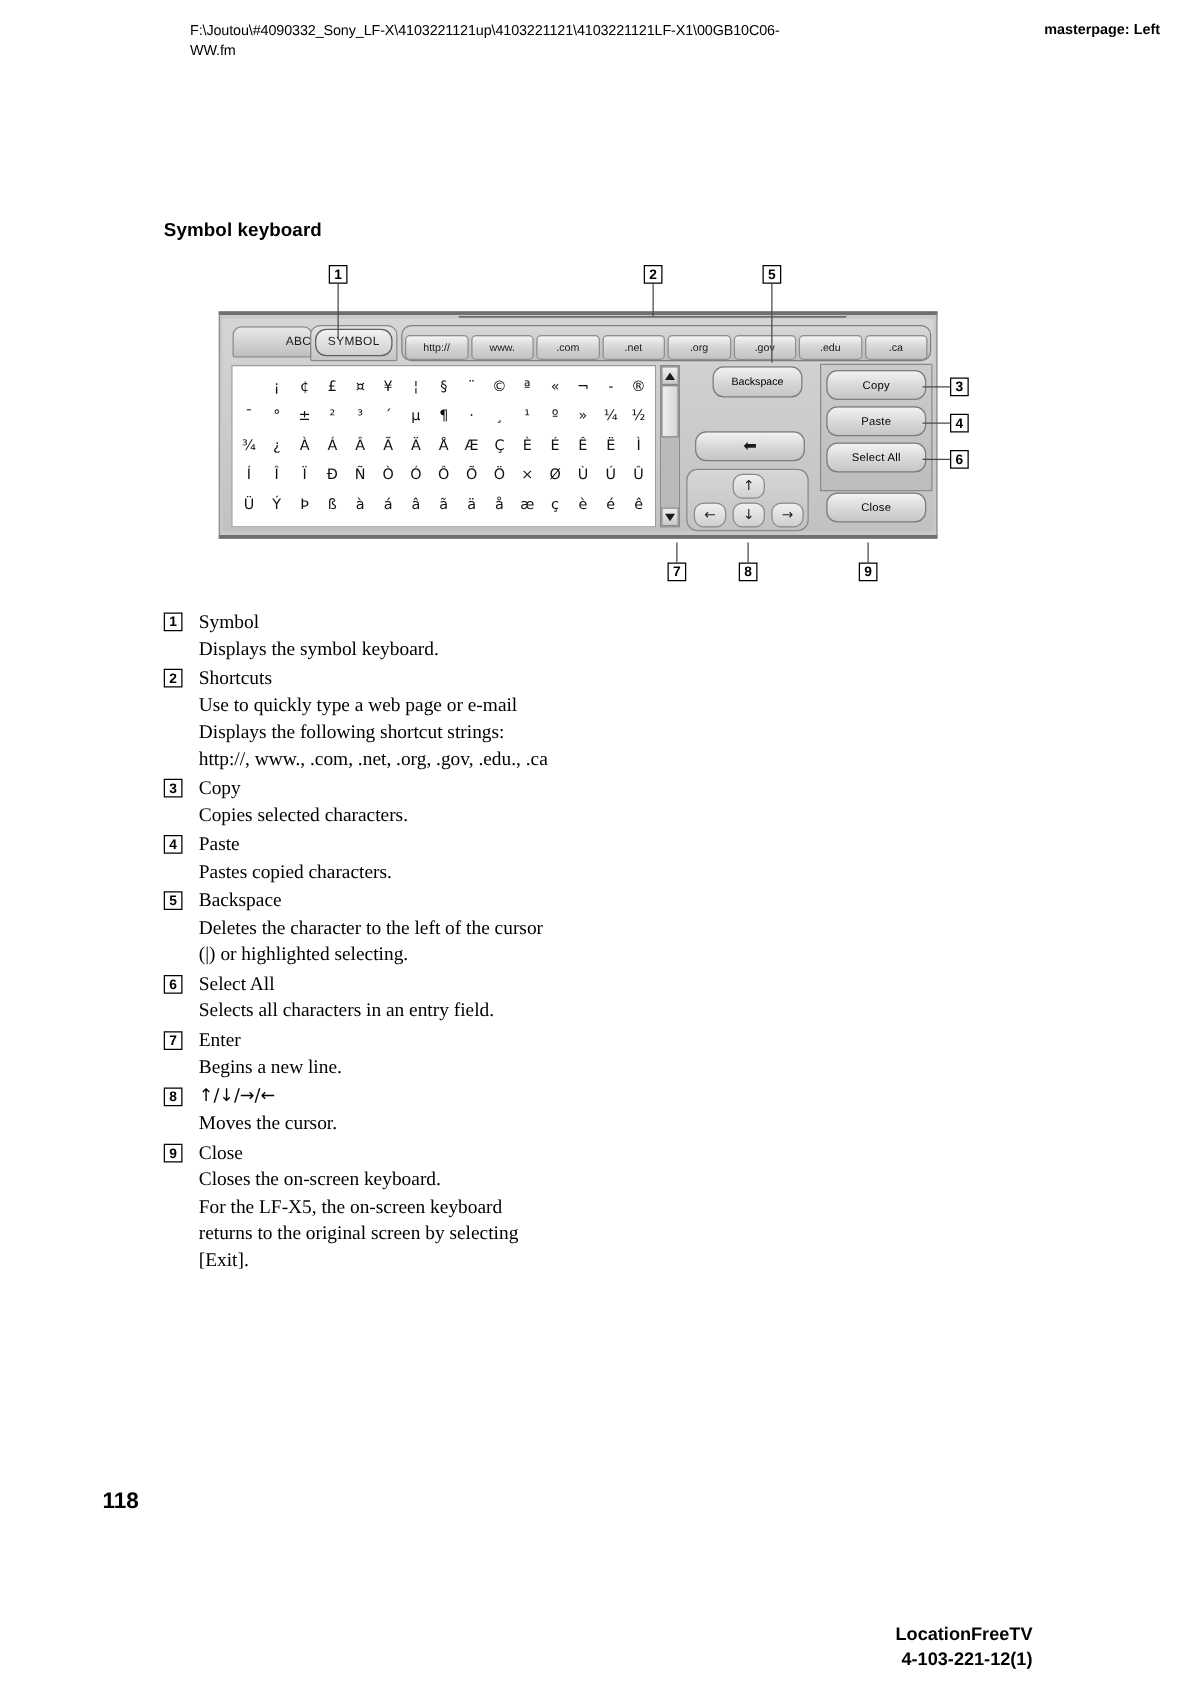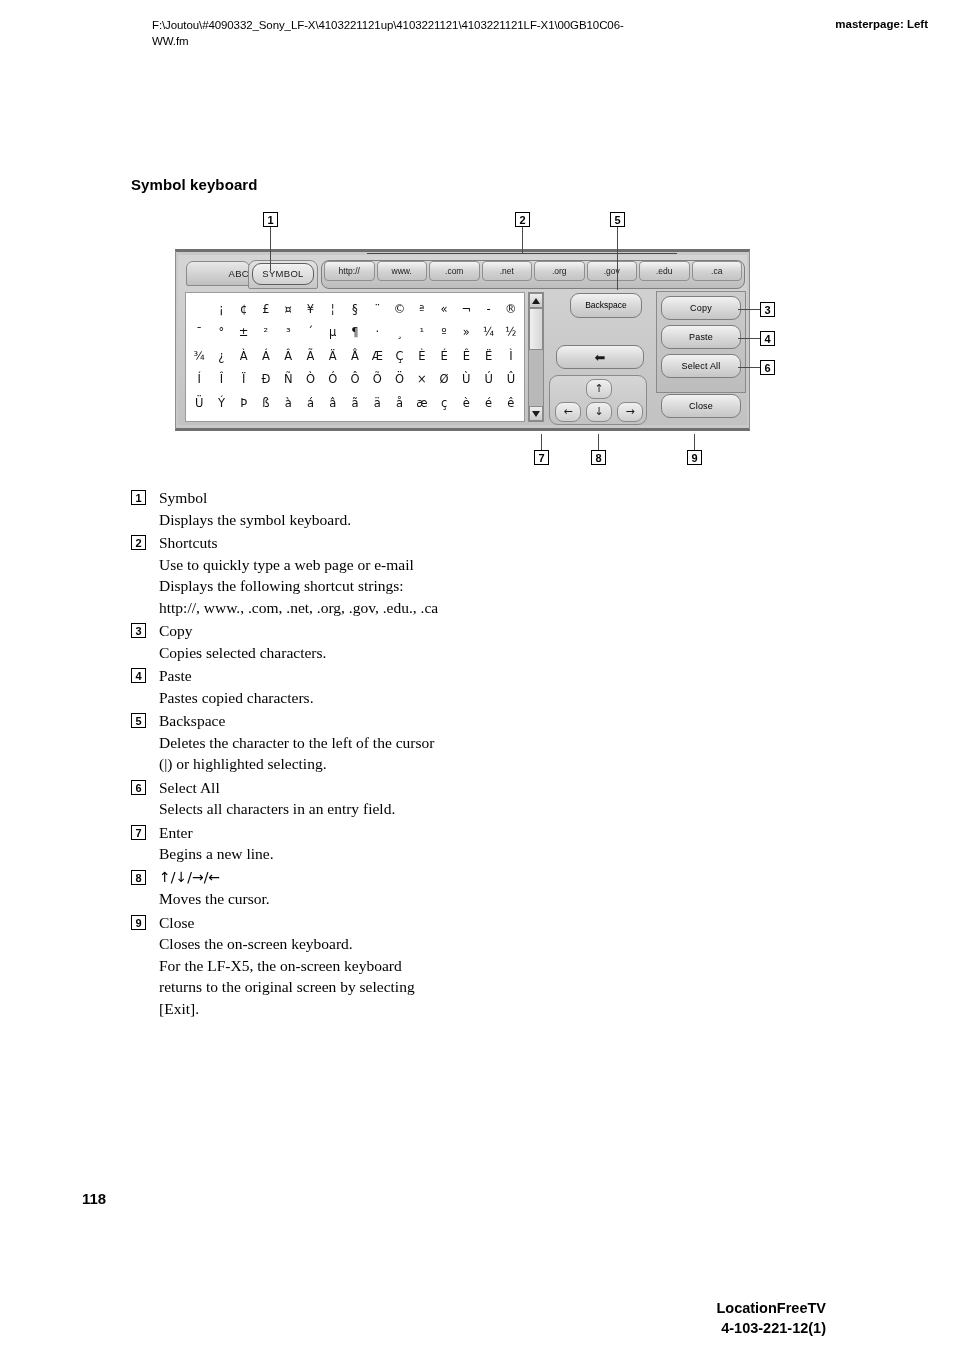--- a/index.html
+++ b/index.html
@@ -152,21 +152,21 @@
     position: absolute;
     left: 143px;
     top: 5px;
     width: 424px;
     height: 29px;
     border: 1.5px solid #7e7e7e;
     border-radius: 8px;
     background: linear-gradient(180deg,#d9d9d9 0%,#bdbdbd 100%);
     box-sizing: border-box;
     display: flex;
-    align-items: flex-start;
+    align-items: flex-end;
     padding: 0 2px;
     gap: 2px;
   }
   .sc-btn {
     flex: 1;
     height: 20px;
     border: 1px solid #8f8f8f;
     border-radius: 4px;
     background: linear-gradient(180deg,#f4f4f4 0%,#d2d2d2 55%,#c4c4c4 100%);
     font-family: "Liberation Sans", sans-serif;
@@ -386,21 +386,21 @@
     font-family: "DejaVu Sans", sans-serif;
     font-size: 14px;
   }
 
   
   .pgno {
     position: absolute;
     left: 82px;
     top: 1190px;
     font-family: "Liberation Sans", sans-serif;
-    font-size: 15px;
+    font-size: 18px;
     font-weight: bold;
   }
   .foot {
     position: absolute;
     right: 128px;
     top: 1298px;
     text-align: right;
     font-family: "Liberation Sans", sans-serif;
     font-size: 14.5px;
     font-weight: bold;

